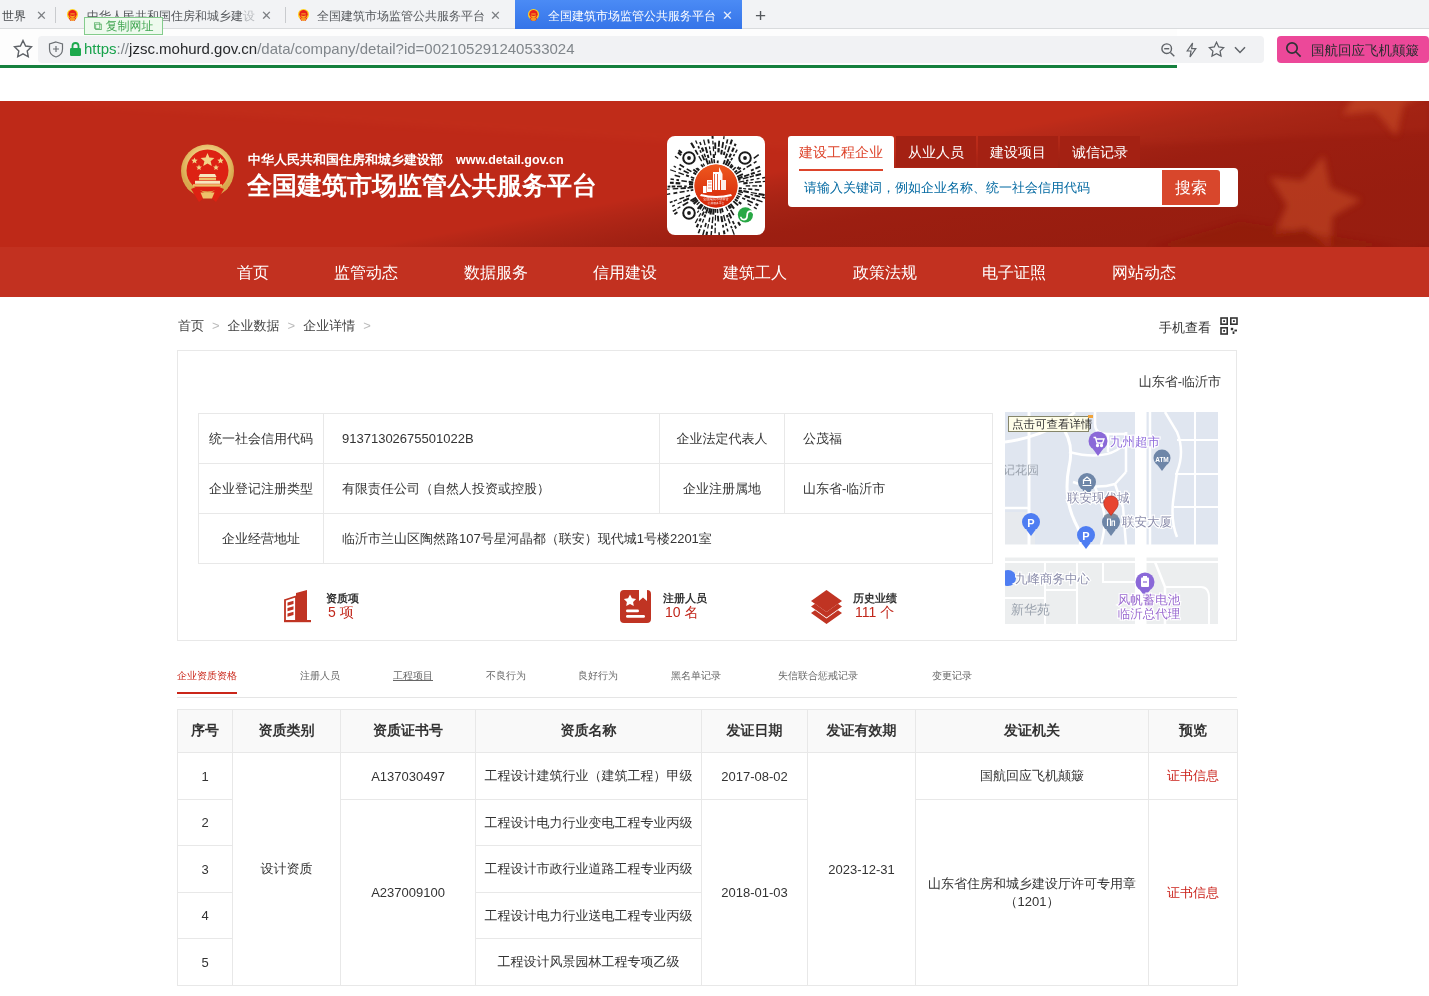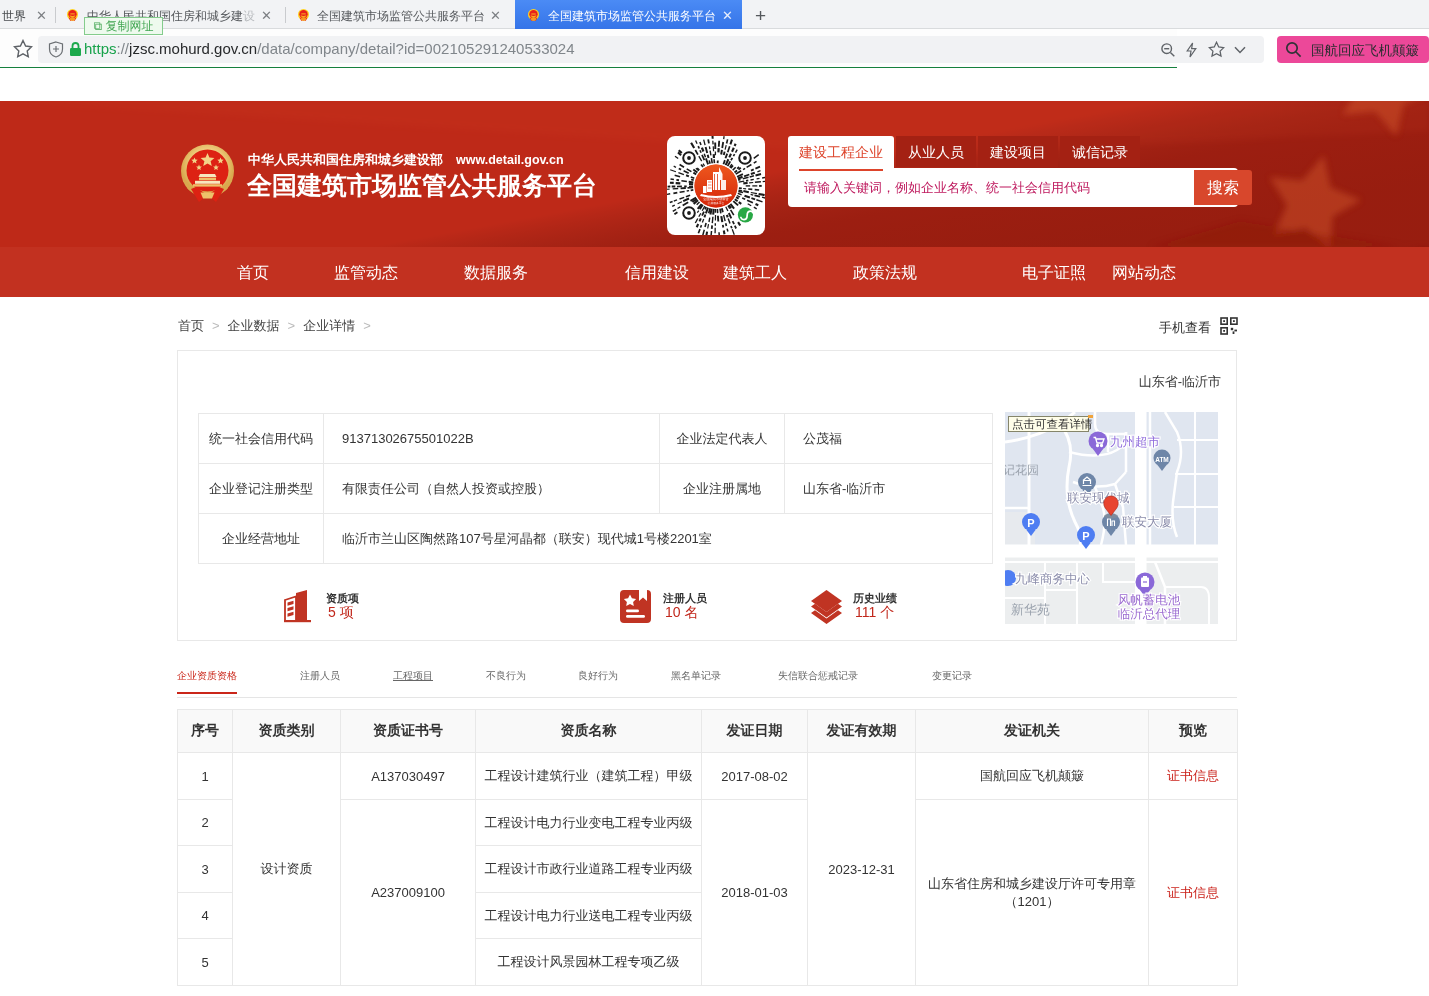--- a/index.html
+++ b/index.html
@@ -7,37 +7,37 @@
 .abs { position:absolute; }
 #stage { position:relative; width:1429px; height:996px; overflow:hidden; }
 
 #tabbar { left:0; top:0; width:1429px; height:29px; background:#f2f3f5; border-bottom:1px solid #d9dbdd; }
 .tabsep { top:7px; width:1px; height:16px; background:#c9cbce; }
 .tabttl { top:8px; font-size:12px; color:#494c4f; white-space:nowrap; }
 .tabx { top:8px; font-size:13px; color:#7b7e82; }
 .favico { top:9px; width:13px; height:13px; }
 #activetab { left:515px; top:0; width:227px; height:29px; background:linear-gradient(180deg,#4b8bf5,#3574e8); }
 #plusbtn { left:755px; top:5px; font-size:19px; color:#55585c; }
-#toolbar { left:0; top:29px; width:1177px; height:39px; background:#fdfdfd; border-bottom:1px solid #15803d; }
+#toolbar { left:0; top:29px; width:1177px; height:39px; background:#fdfdfd; border-bottom:3px solid #15803d; }
 #urlbar { left:38px; top:7px; width:1226px; height:27px; background:#f1f2f4; border-radius:4px; }
 #sbox { left:1277px; top:7px; width:152px; height:27px; background:#ec4899; border-radius:4px; }
 #tooltip { left:84px; top:17px; width:79px; height:18px; background:#eefaee; border:1px solid #84cc8c; font-size:12px; color:#43a653; line-height:16px; text-align:center; z-index:30; }
 
 #hdr { left:0; top:101px; width:1429px; height:146px; background:#be2918; overflow:hidden; }
 #nav { left:0; top:247px; width:1429px; height:50px; background:#c23120; }
 .navitem { top:16px; font-size:16px; color:#fff; white-space:nowrap; }
 #hline1 { left:248px; top:50px; font-size:13px; font-weight:bold; color:#fff; }
 #hline2 { left:247px; top:68px; font-size:25px; font-weight:bold; color:#fff; }
 
 .stab { top:35px; height:31px; background:#a42113; color:#fff; font-size:14px; text-align:center; line-height:33px; }
 #stab0 { left:788px; top:35px; width:106px; height:35px; background:#fff; color:#dd442b; font-size:14px; text-align:center; line-height:33px; border-radius:3px 3px 0 0; z-index:2;}
 #stab0 u { text-decoration:none; border-bottom:2px solid #dd442b; padding-bottom:8px;font-family:Liberation Mono, monospace;}
 #searchwrap { left:788px; top:67px; width:450px; height:39px; background:#fff; border-radius:0 4px 4px 4px; z-index:1; padding:2px; }
-#searchinput { position:absolute; left:2px; top:2px; width:388px; height:35px; background:#fff; border-radius:3px 0 0 3px; font-size:13px; color:#be185d; line-height:35px; padding-left:14px; }
-#searchbtn { position:absolute; left:406px; top:2px; width:58px; height:35px; background:#d8472c; border-radius:0 3px 3px 0; color:#fff; font-size:16px; text-align:center; line-height:35px; }
+#searchinput { position:absolute; left:2px; top:2px; width:388px; height:35px; background:#fff; border-radius:3px 0 0 3px; font-size:13px; color:#0369a1; line-height:35px; padding-left:14px; }
+#searchbtn { position:absolute; left:374px; top:2px; width:58px; height:35px; background:#d8472c; border-radius:0 3px 3px 0; color:#fff; font-size:16px; text-align:center; line-height:35px; }
 
 #crumb { left:178px; top:317px; font-size:13px; color:#444; }
 #crumb .sep { color:#bbb; padding:0 8px; }
 #mobile { left:1159px; top:319px; font-size:13px; color:#333; }
 #card { left:177px; top:350px; width:1060px; height:291px; border:1px solid #e8e8e8; background:#fff; }
 #cotitle { left:17px; top:14px; font-size:22px; color:#333; }
 #coregion { right:15px; top:22px; font-size:13px; color:#333; }
 table.info { position:absolute; left:20px; top:62px; border-collapse:collapse; }
 table.info td { border:1px solid #e8e8e8; font-size:13px; color:#333; height:50px; }
 table.info td.lab { width:125px; text-align:center; }
@@ -449,24 +449,24 @@
   <div class="abs" id="searchwrap">
     <div id="searchinput">请输入关键词，例如企业名称、统一社会信用代码</div>
     <div id="searchbtn">搜索</div>
   </div>
 </div>
 
 <div class="abs" id="nav">
   <div class="abs navitem" style="left:237px;">首页</div>
   <div class="abs navitem" style="left:334px;">监管动态</div>
   <div class="abs navitem" style="left:464px;">数据服务</div>
-  <div class="abs navitem" style="left:593px;margin-left:32px;">信用建设</div>
+  <div class="abs navitem" style="left:593px;">信用建设</div>
   <div class="abs navitem" style="left:723px;">建筑工人</div>
   <div class="abs navitem" style="left:853px;">政策法规</div>
-  <div class="abs navitem" style="left:982px;margin-left:40px;">电子证照</div>
+  <div class="abs navitem" style="left:982px;">电子证照</div>
   <div class="abs navitem" style="left:1112px;">网站动态</div>
 </div>
 
 <div class="abs" id="crumb">首页<span class="sep">&gt;</span>企业数据<span class="sep">&gt;</span>企业详情<span class="sep">&gt;</span></div>
 <div class="abs" id="mobile">手机查看</div>
 <svg class="abs" style="left:1220px; top:317px;" width="18" height="18" viewBox="0 0 18 18">
   <g fill="none" stroke="#333" stroke-width="1.6">
         <rect x="1" y="1" width="6.2" height="6.2"></rect>
         <rect x="10.8" y="1" width="6.2" height="6.2"></rect>
         <rect x="1" y="10.8" width="6.2" height="6.2"></rect>

